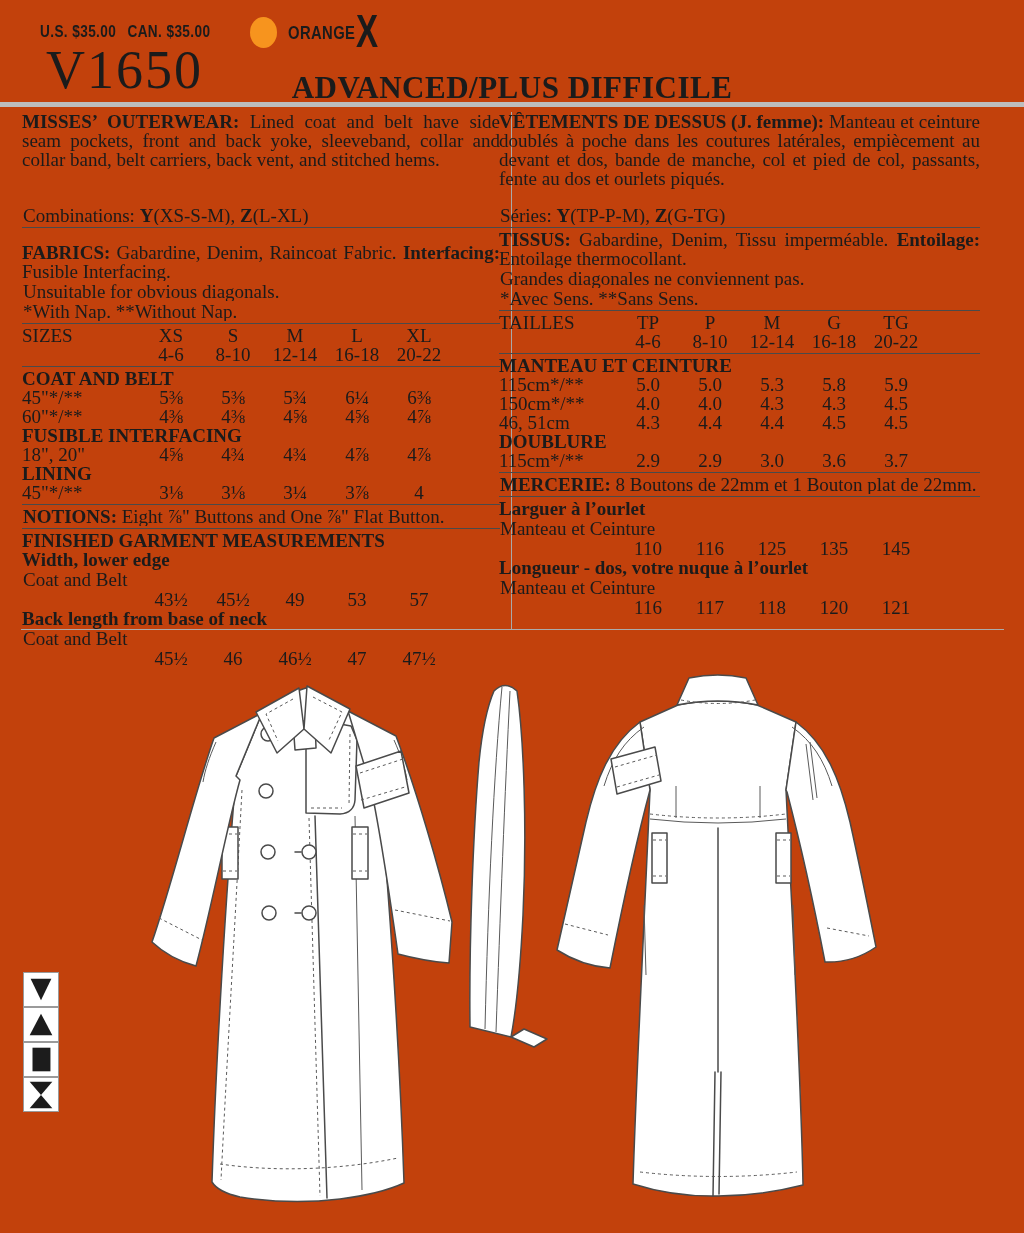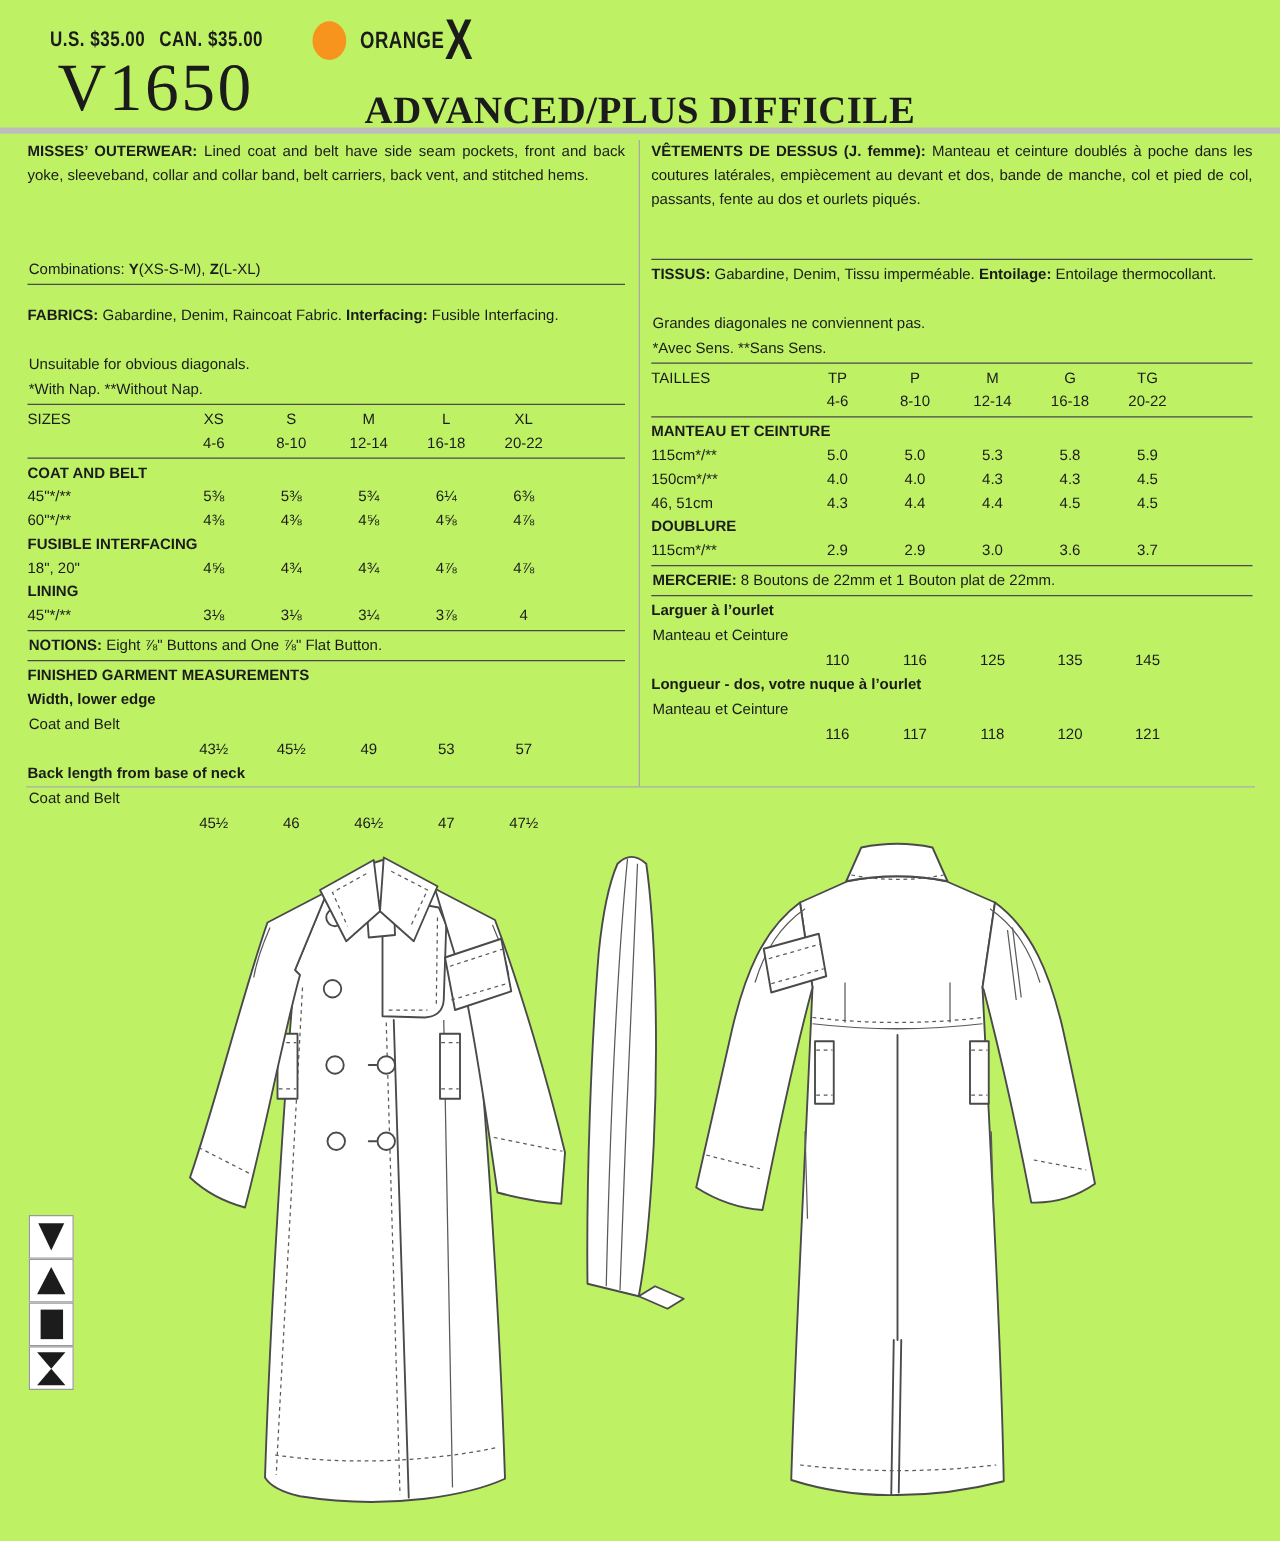--- a/index.html
+++ b/index.html
@@ -1,36 +1,36 @@
 <!DOCTYPE html>
 <html><head>
 <meta charset="utf-8">
 <style>
   html,body{margin:0;padding:0;background:#fff;}
-  .page{position:relative;width:1024px;height:1233px;background:#bef264;overflow:hidden;
+  .page{position:relative;width:1024px;height:1233px;background:#c2410c;overflow:hidden;
         font-family:"Liberation Sans","DejaVu Sans",sans-serif;color:#1b1b1b;}
   .b{font-weight:bold;}
   
   .price{position:absolute;left:40px;top:22px;font-size:17px;font-weight:bold;
          transform:scaleX(.8);transform-origin:left top;white-space:nowrap;letter-spacing:.5px;}
   .price span{margin-right:14px;}
   .color-dot{position:absolute;left:250px;top:17px;width:27px;height:31px;border-radius:50%;}
   .color-name{position:absolute;left:288px;top:22px;font-size:19px;font-weight:bold;
          transform:scaleX(.78);transform-origin:left top;letter-spacing:.5px;}
   .variant{position:absolute;left:356px;top:8px;font-size:46px;font-weight:bold;line-height:46px;
          transform:scaleX(.72);transform-origin:left top;}
   .pattern-number{position:absolute;left:46px;top:40px;font-family:"Liberation Serif","DejaVu Serif",serif;
          font-size:54px;line-height:60px;letter-spacing:2px;}
   .difficulty{position:absolute;left:0;right:0;top:70px;text-align:center;
          font-family:"Liberation Serif","DejaVu Serif",serif;font-size:31px;font-weight:bold;letter-spacing:.5px;}
   .gray-bar{position:absolute;left:0;top:102px;width:1024px;height:5px;background:#bdbdbd;}
   
-  .col{position:absolute;top:112px;width:478px;font-size:12px;line-height:19px;}
+  .col{position:absolute;top:112px;width:478px;font-size:19px;line-height:19px;font-family:Liberation Serif, serif;}
   .col-en{left:22px;}
-  .col-fr{left:521px;width:481px;}
+  .col-fr{left:499px;width:481px;}
   .divider-v{position:absolute;left:511px;top:112px;width:1px;height:517px;background:#a9a9a9;}
   .bottom-rule{position:absolute;left:21px;top:629px;width:983px;height:1px;background:#ababab;}
   .desc-area{height:93px;overflow:hidden;}
   .jtext{margin:0;text-align:justify;}
   .line{margin:1px;height:19px;white-space:nowrap;overflow:hidden;}
   .rule{border:0;border-top:1px solid #4a4a4a;margin:2px 0;height:0;}
   .grid{display:grid;grid-template-columns:118px repeat(5,62px);height:19px;}
   .lcell{white-space:nowrap;}
   .vcell{text-align:center;white-space:nowrap;}
   .sect{font-weight:bold;height:19px;white-space:nowrap;}
@@ -148,20 +148,21 @@
       <div class="vcell">47½</div>
     </div>
   </div>
 
   <div class="divider-v"></div>
 
   <div class="col col-fr">
     <div class="desc-area">
       <p class="jtext"><span class="b">VÊTEMENTS DE DESSUS (J. femme):</span> <span>Manteau et ceinture doublés à poche dans les coutures latérales, empiècement au devant et dos, bande de manche, col et pied de col, passants, fente au dos et ourlets piqués.</span></p>
     </div>
+    <p class="line"><span>Séries: </span><span class="b">Y</span><span>(TP-P-M), </span><span class="b">Z</span><span>(G-TG)</span></p>
     <div class="rule"></div>
     <p class="jtext" style="height:38px;overflow:hidden;"><span class="b">TISSUS:</span> <span>Gabardine, Denim, Tissu imperméable.</span> <span class="b">Entoilage:</span> <span>Entoilage thermocollant.</span></p>
     <p class="line">Grandes diagonales ne conviennent pas.</p>
     <p class="line">*Avec Sens. **Sans Sens.</p>
     <div class="rule"></div>
     <div class="grid">
       <div class="lcell">TAILLES</div>
       <div class="vcell">TP</div>
       <div class="vcell">P</div>
       <div class="vcell">M</div>

